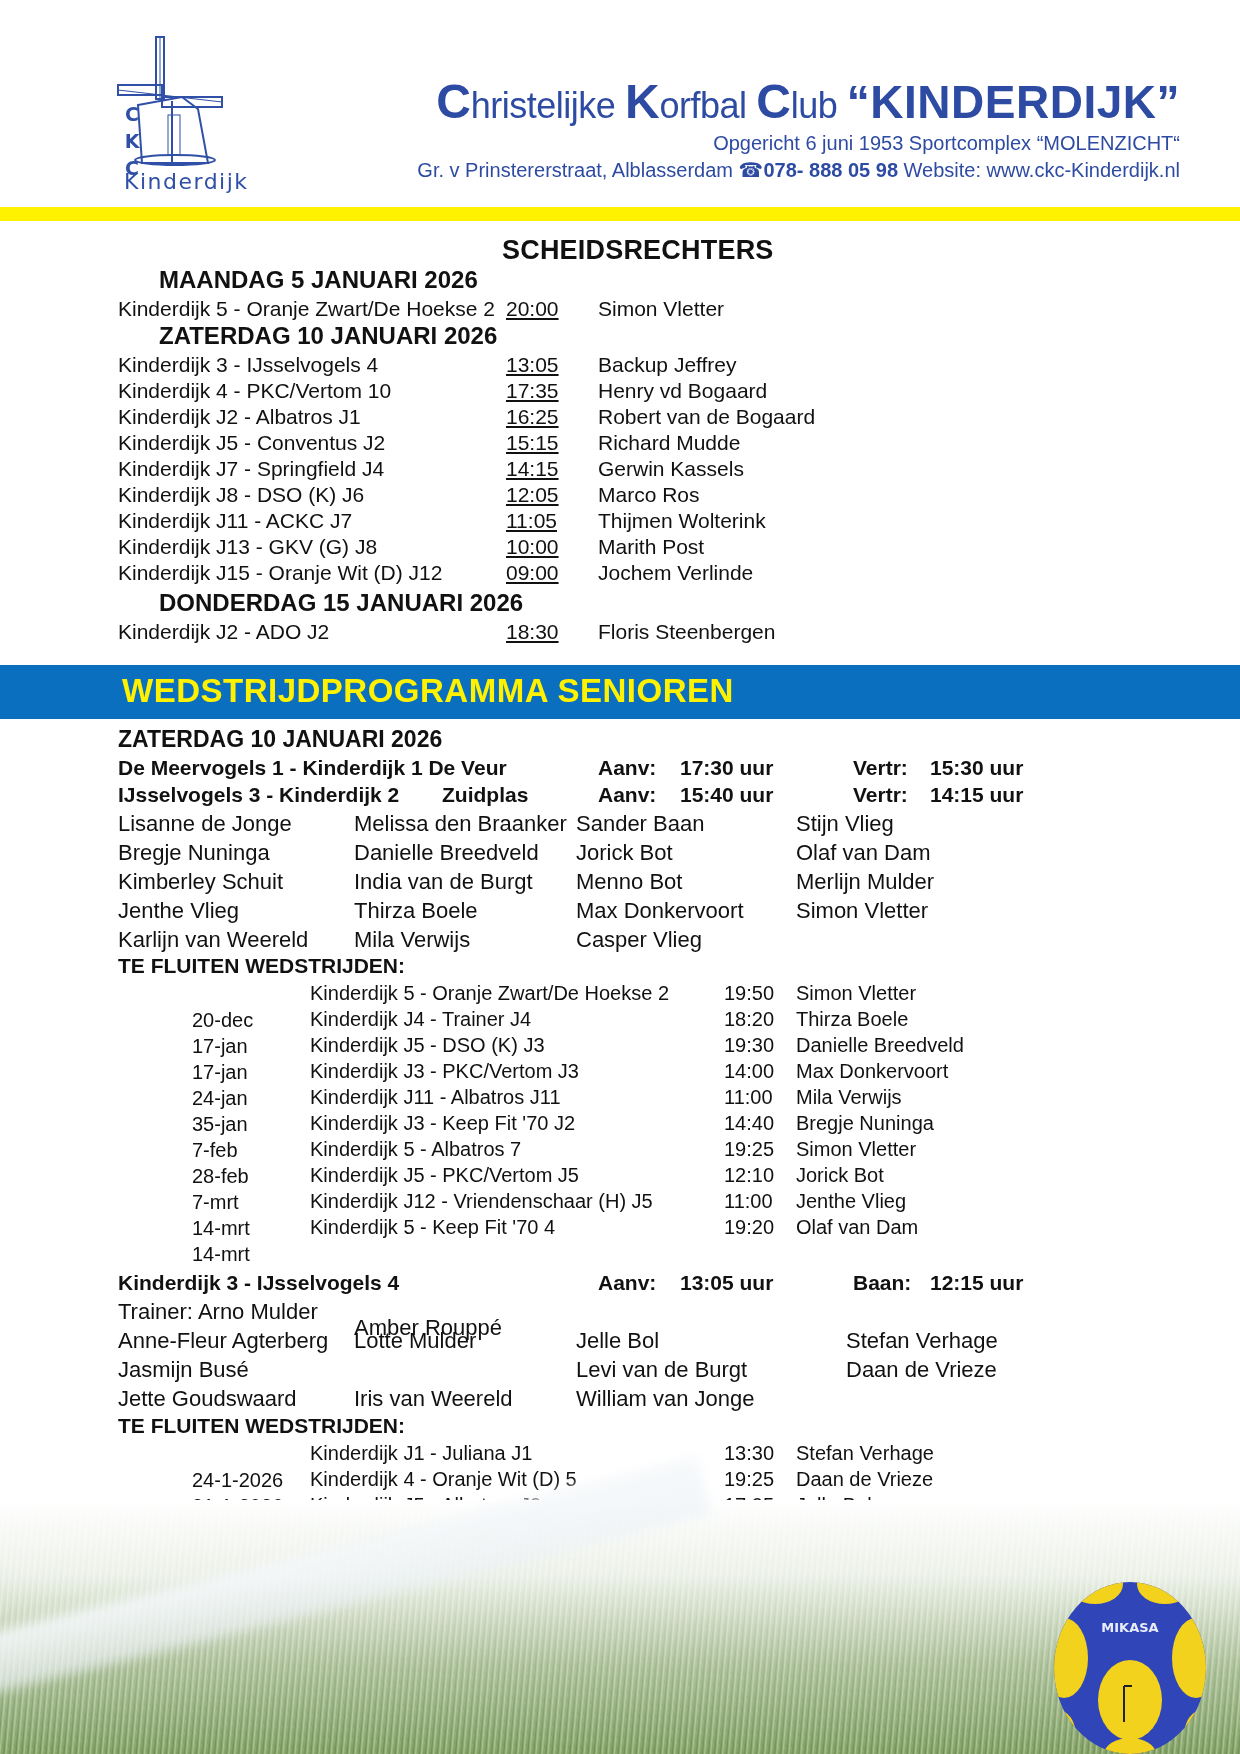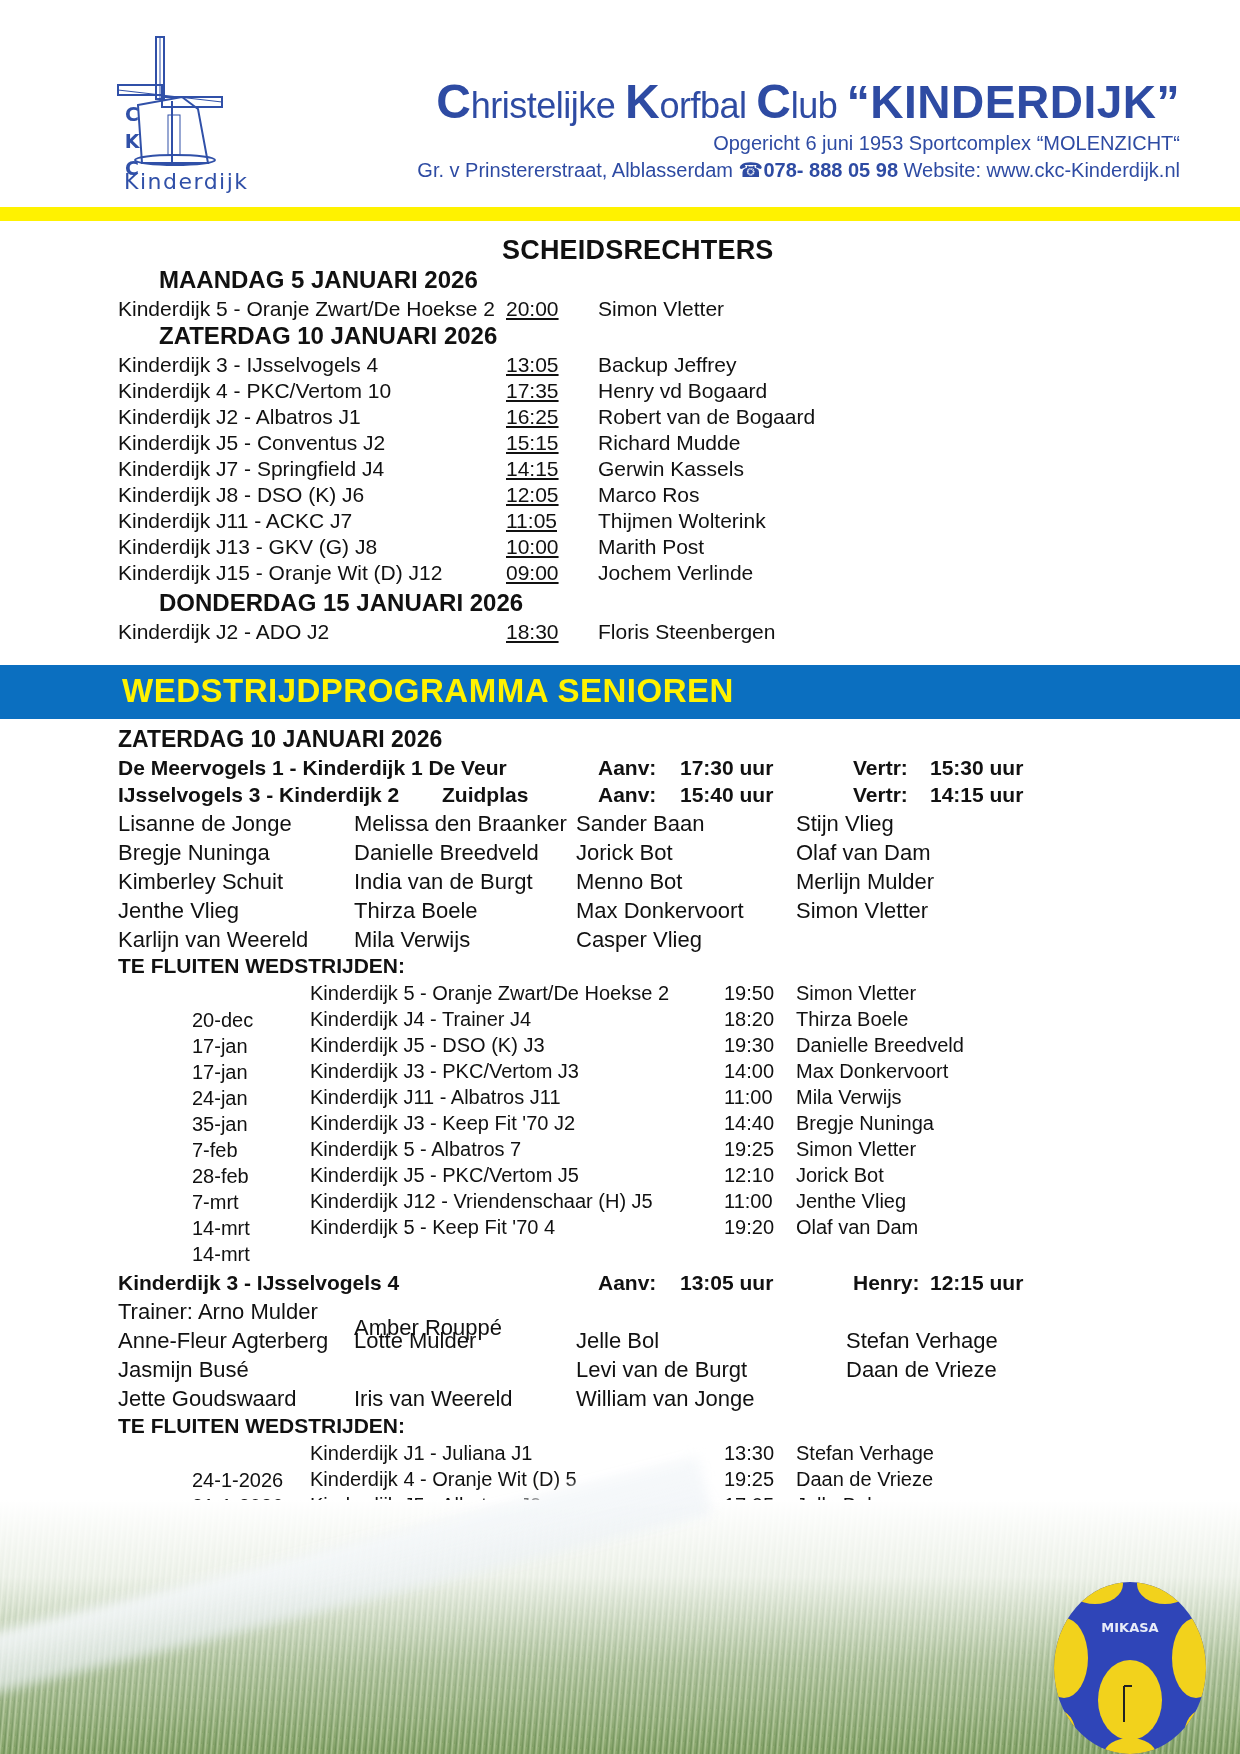--- a/index.html
+++ b/index.html
@@ -283,21 +283,21 @@
   <div class="abs w wd" style="top:1216px">14-mrt</div>
   <div class="abs w wm" style="top:1216px">Kinderdijk 5 - Keep Fit '70 4</div>
   <div class="abs w wt" style="top:1216px">19:20</div>
   <div class="abs w wr" style="top:1216px">Olaf van Dam</div>
 </div>
 
 <div>
   <div class="abs mrow" style="left:118px;top:1271px">Kinderdijk 3 - IJsselvogels 4</div>
   <div class="abs mrow" style="left:598px;top:1271px">Aanv:</div>
   <div class="abs mrow" style="left:680px;top:1271px">13:05 uur</div>
-  <div class="abs mrow" style="left:853px;top:1271px">Henry:</div>
+  <div class="abs mrow" style="left:853px;top:1271px">Baan:</div>
   <div class="abs mrow" style="left:930px;top:1271px">12:15 uur</div>
 </div>
 <div class="abs p pc1" style="top:1299px">Trainer: Arno Mulder</div>
 
 <div>
   <div class="abs p pc1" style="top:1328px">Anne-Fleur Agterberg</div>
   <div class="abs p pc2" style="top:1328px">Lotte Mulder</div>
   <div class="abs p pc3" style="top:1328px">Jelle Bol</div>
   <div class="abs p pc4b" style="top:1328px">Stefan Verhage</div>
 </div>

